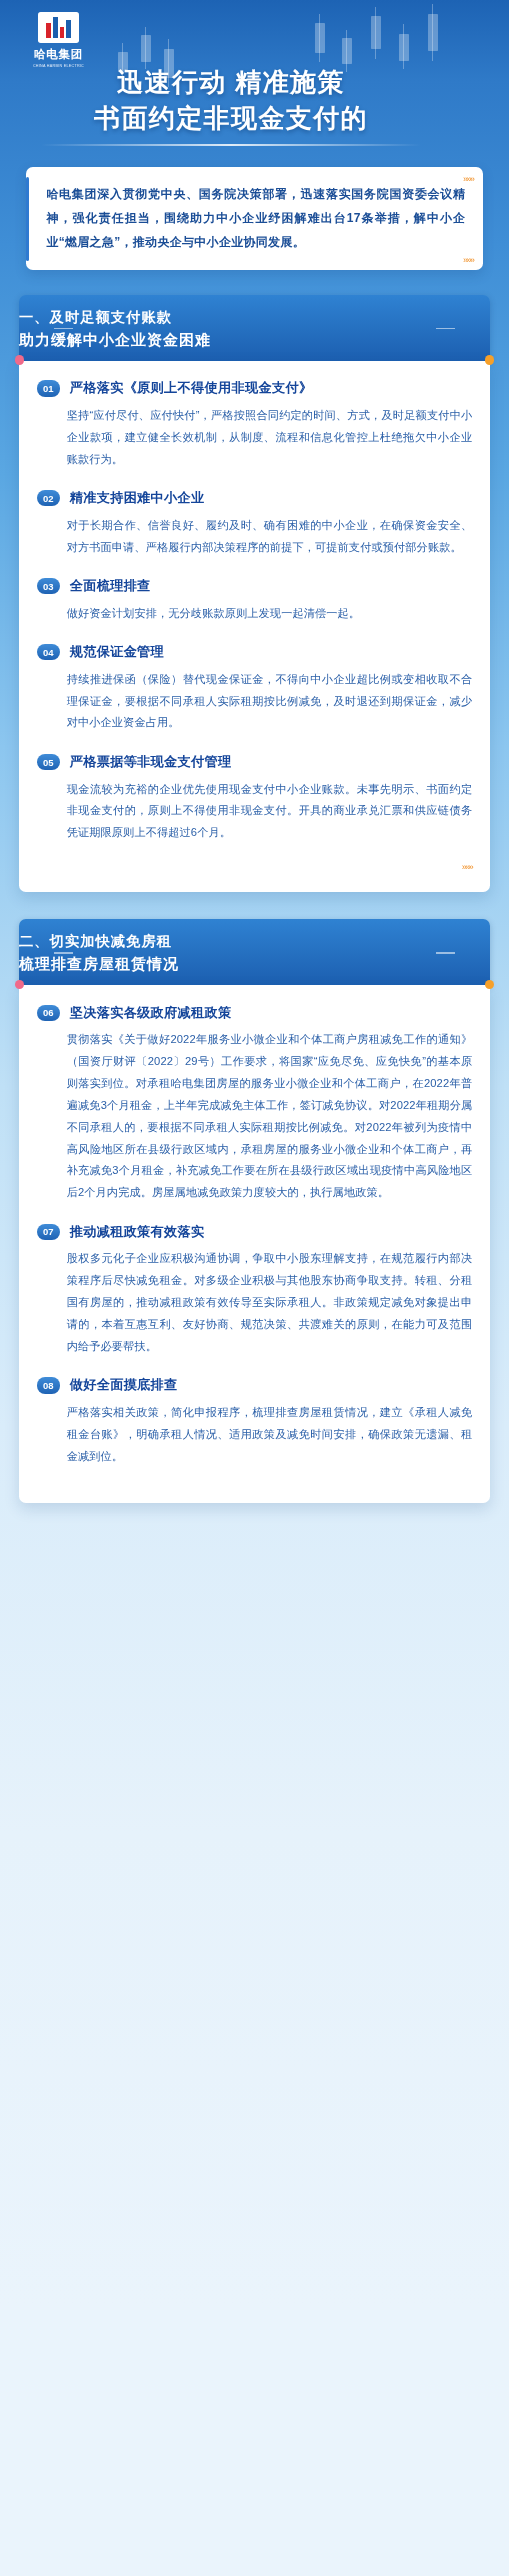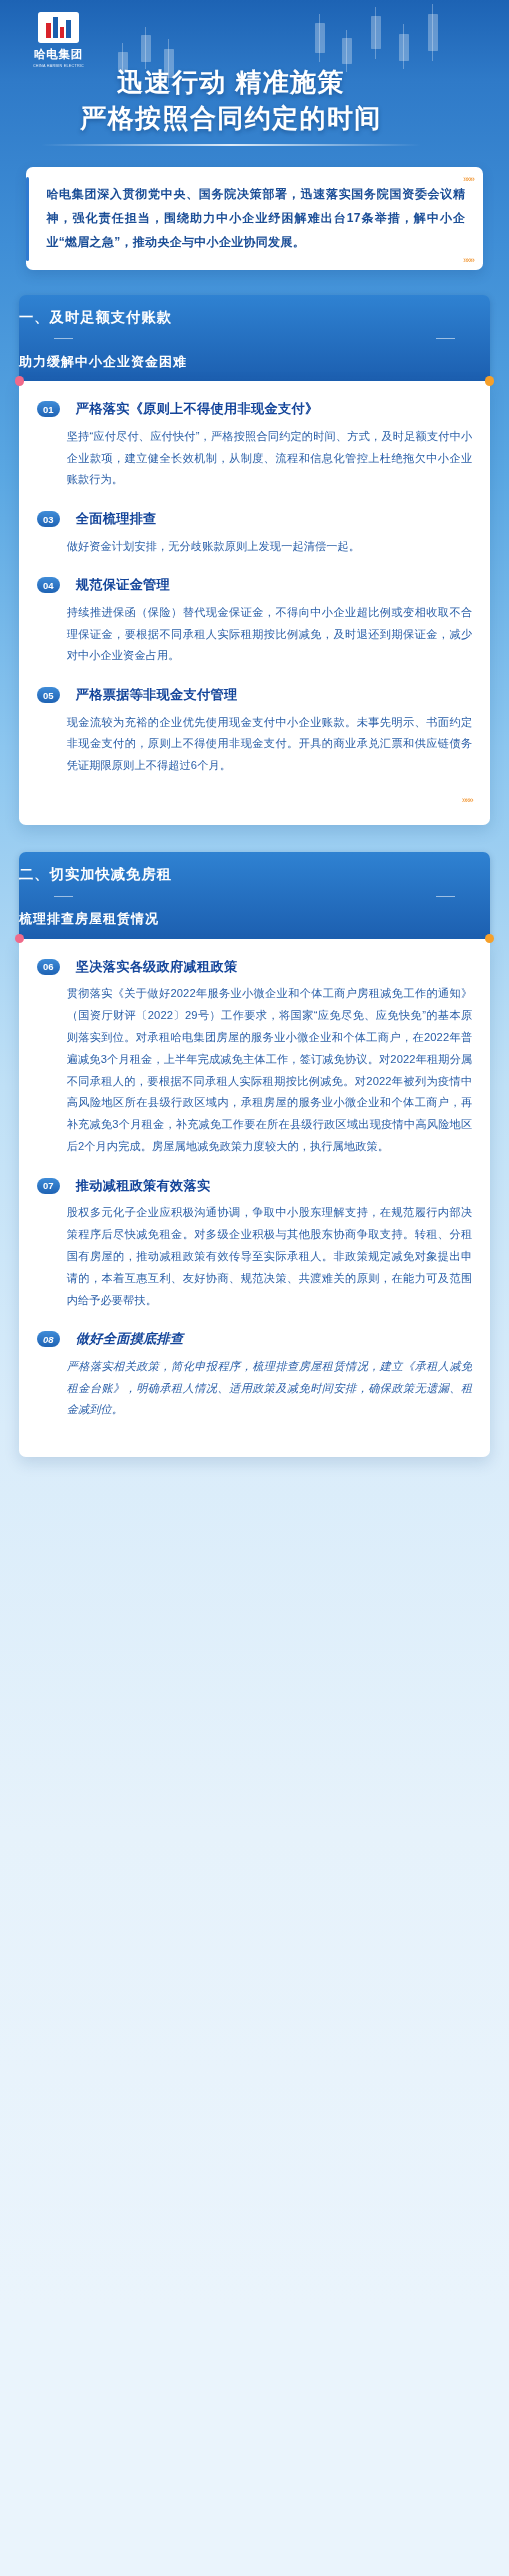--- a/index.html
+++ b/index.html
@@ -76,39 +76,39 @@
   
   .section { position:relative; margin:24.4px 19px 0; }
   .sec-head {
     position:relative; margin:0 auto; width:100%;
     background:linear-gradient(180deg,#2f82d2,#1c5fb0);
     border-radius:6.8px 6.8px 0 0;
     padding:11px 0 9.5px;
     box-shadow:0 2.7px 6.8px rgba(12,55,110,.25);
   }
   .sec-head .ln { color:#ffffff; font-weight:bold; font-size:14.3px; letter-spacing:1px; line-height:1.55; }
-  .sec-head .ln.small { font-size:13px;margin-top:24px; }
+  .sec-head .ln.small { font-size:15px; }
   .sec-head:before, .sec-head:after {
     content:""; position:absolute; top:50%; width:19px; height:1.4px; background:rgba(255,255,255,.55);
   }
   .sec-head:before { left:35px; }
   .sec-head:after { right:35px; }
 
   .sec-body {
     background:#ffffff; border-radius:0 0 6.8px 6.8px;
     padding:17.7px 17.7px 20.4px; position:relative;
     box-shadow:0 5.4px 15px rgba(15,60,120,.15);
   }
   .dot { position:absolute; width:9.5px; height:9.5px; border-radius:50%; }
   .dot.orange { background:#f6a02a; }
   .dot.pink { background:#f06a8a; }
 
   .item { margin-bottom:17.7px; }
-  .item:last-child { margin-bottom:15px;font-style:italic; }
-  .item-head { display:flex; align-items:flex-start; gap:16px; }
+  .item:last-child { margin-bottom:15px; }
+  .item-head { display:flex; align-items:flex-start; gap:10px; }
   .num {
     flex:0 0 auto; width:23px; height:16.3px; border-radius:8.1px;
     background:linear-gradient(180deg,#3f8cd8,#1f63b4);
     color:#ffffff; font-size:9.5px; font-weight:bold;
     display:flex; align-items:center; justify-content:center;
     margin-top:2px;
   }
   .item-title { font-size:13.2px; font-weight:bold; color:#14459a; line-height:1.5; letter-spacing:0.3px; }
   .item-body {
     margin:6.8px 0 0 30px; font-size:11.2px; line-height:1.95;
@@ -148,21 +148,21 @@
           <i></i>
           <i></i>
         </div>
     </div>
     <div class="logo-text">哈电集团</div>
     <div class="logo-sub">CHINA HARBIN ELECTRIC</div>
   </div>
 
   <div class="title-block">
     <div class="title-line">迅速行动 精准施策</div>
-    <div class="title-line">严格按照合同约定的时间</div>
+    <div class="title-line">书面约定非现金支付的</div>
     <div class="title-underline"></div>
   </div>
 
   <div class="intro">
     <span class="arrows-tr">»»»</span>
     <p>哈电集团深入贯彻党中央、国务院决策部署，迅速落实国务院国资委会议精神，强化责任担当，围绕助力中小企业纾困解难出台17条举措，解中小企业“燃眉之急”，推动央企与中小企业协同发展。</p>
     <span class="arrows-br">»»»</span>
   </div>
 
   <div class="section">
@@ -175,20 +175,27 @@
       <span class="dot orange" style="right:-4.1px; top:-5.4px;"></span>
 
       <div class="item">
         <div class="item-head">
           <span class="num">01</span>
           <span class="item-title">严格落实《原则上不得使用非现金支付》</span>
         </div>
         <div class="item-body">坚持“应付尽付、应付快付”，严格按照合同约定的时间、方式，及时足额支付中小企业款项，建立健全长效机制，从制度、流程和信息化管控上杜绝拖欠中小企业账款行为。</div>
       </div>
 
+      <div class="item">
+        <div class="item-head">
+          <span class="num">02</span>
+          <span class="item-title">精准支持困难中小企业</span>
+        </div>
+        <div class="item-body">对于长期合作、信誉良好、履约及时、确有困难的中小企业，在确保资金安全、对方书面申请、严格履行内部决策程序的前提下，可提前支付或预付部分账款。</div>
+      </div>
 
       <div class="item">
         <div class="item-head">
           <span class="num">03</span>
           <span class="item-title">全面梳理排查</span>
         </div>
         <div class="item-body">做好资金计划安排，无分歧账款原则上发现一起清偿一起。</div>
       </div>
 
       <div class="item">

